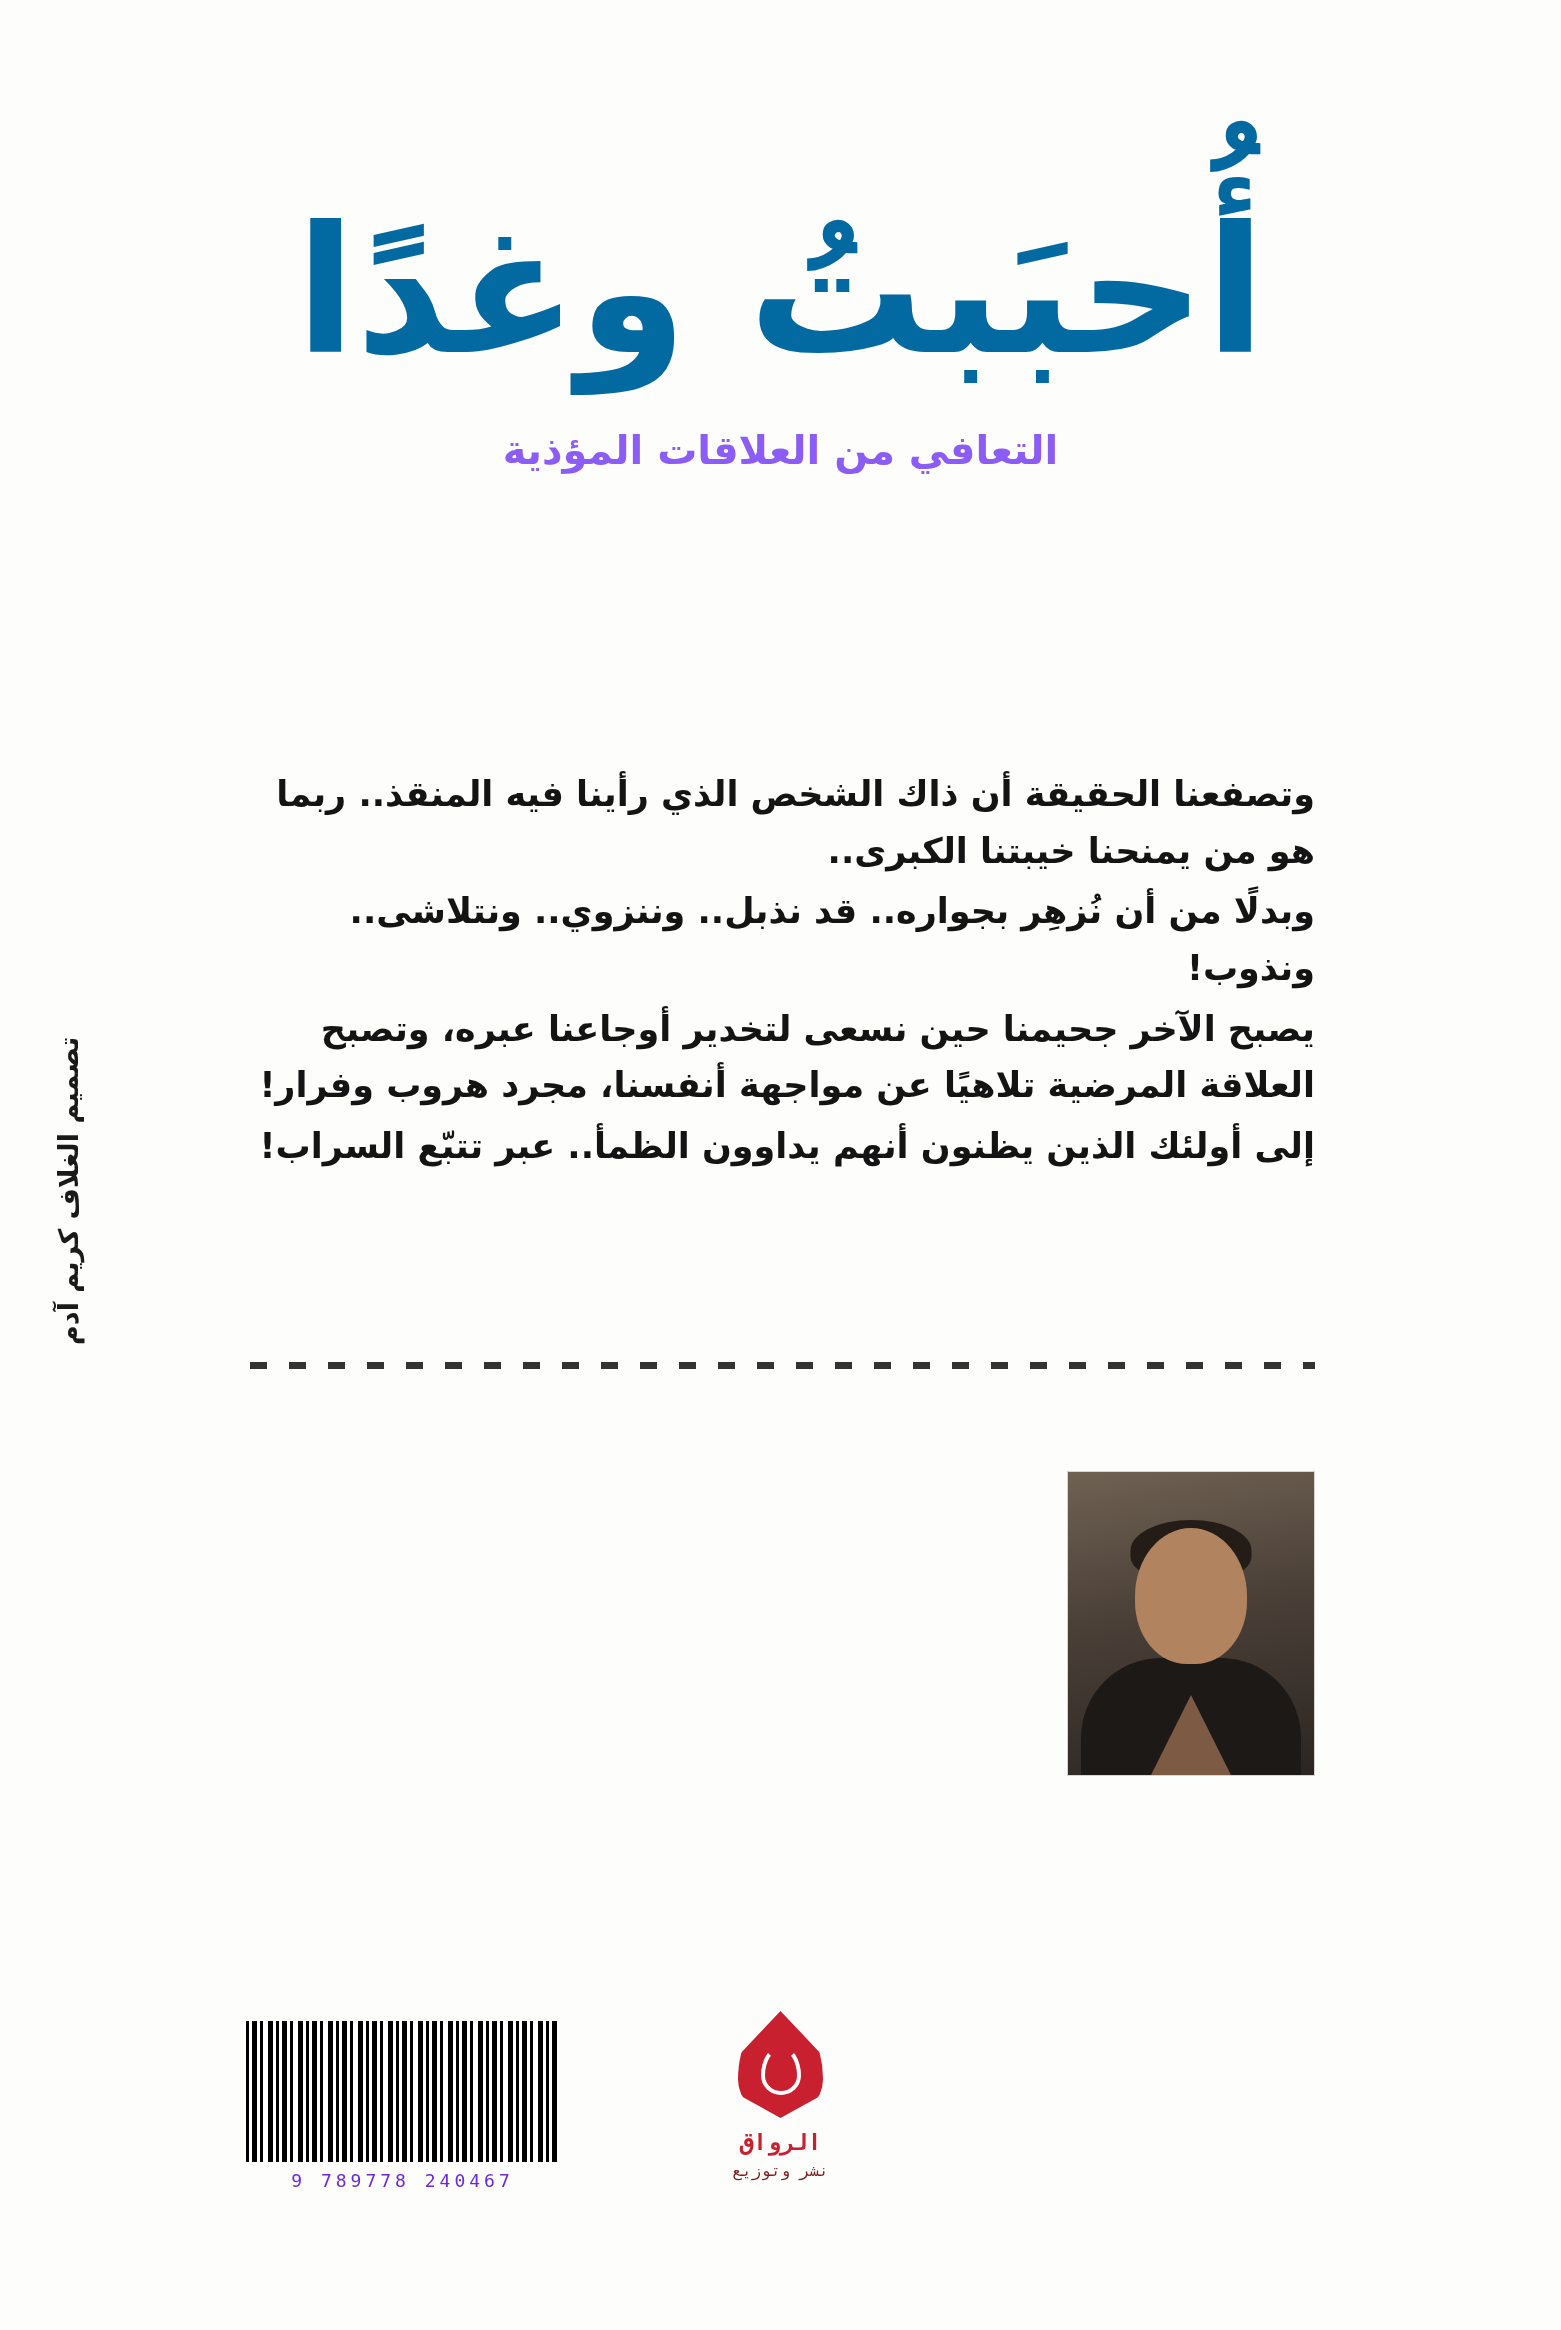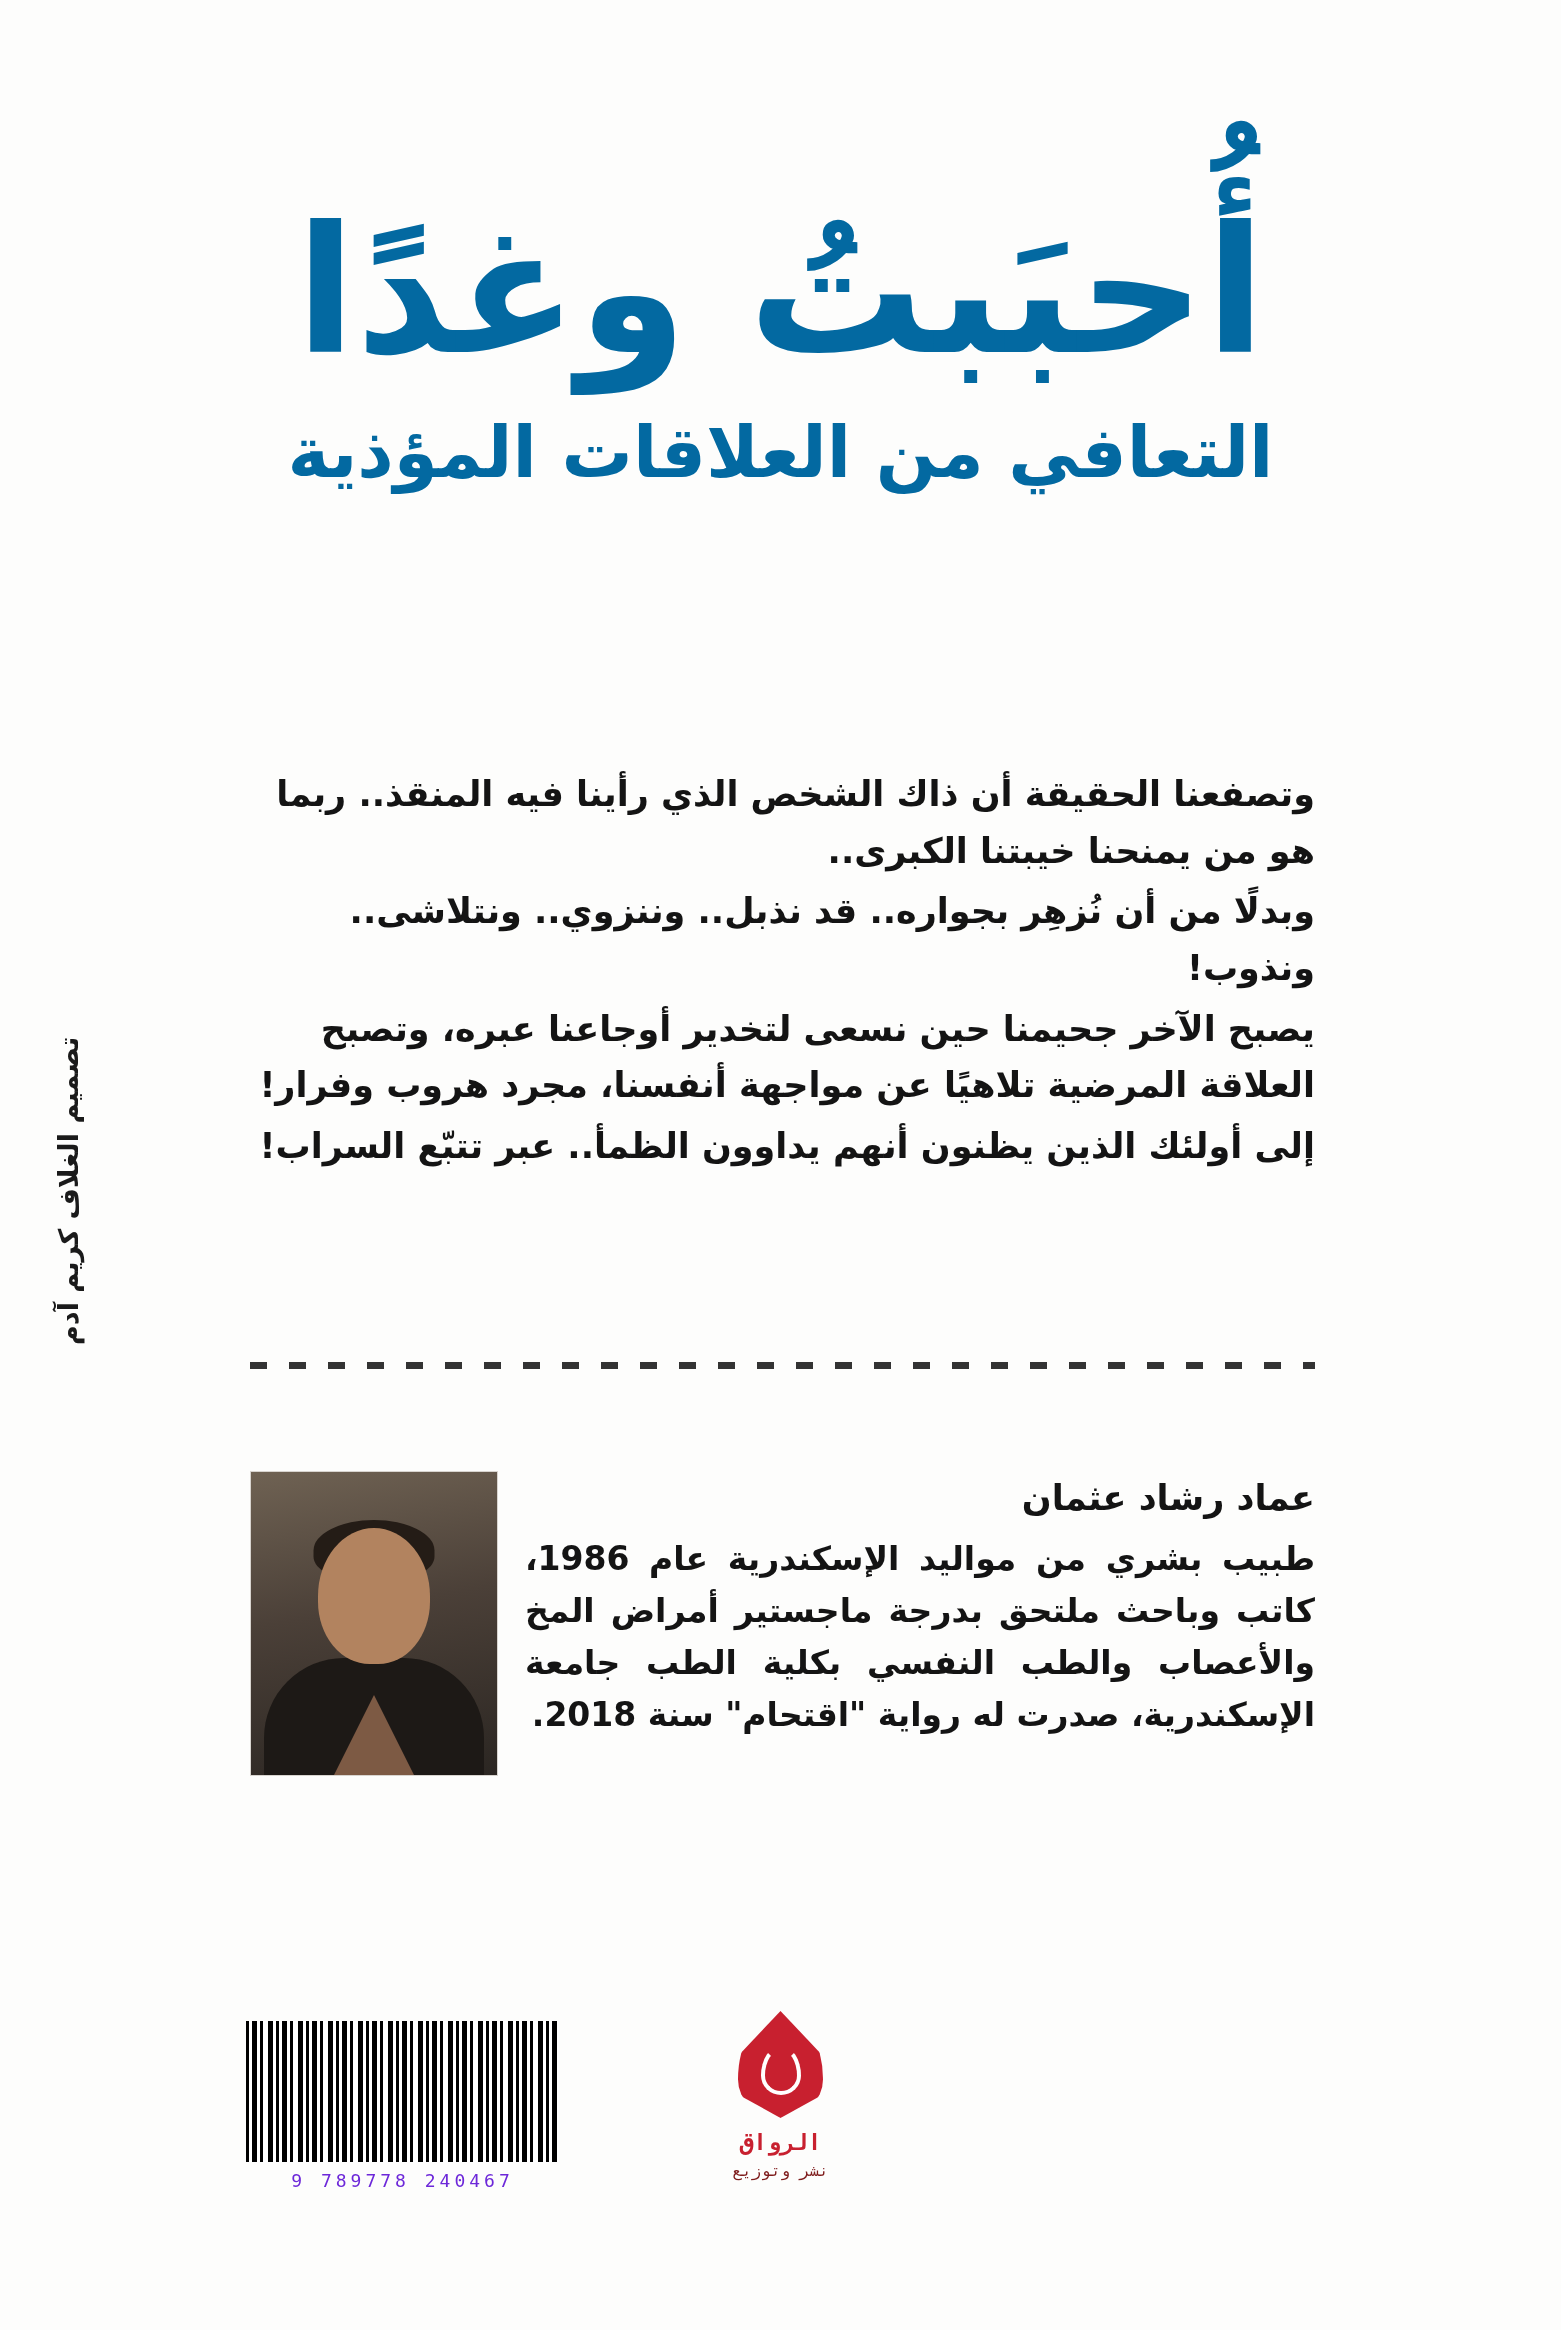--- a/index.html
+++ b/index.html
@@ -32,24 +32,24 @@
   }
   .book-title {
     font-size: 176px;
     line-height: 1.05;
     font-weight: bold;
     color: #0369a1;
     letter-spacing: -1.3px;
     direction: rtl;
   }
   .book-subtitle {
-    margin-top: 26px;
-    font-size: 71px;
-    font-weight: bold;
-    color: #0369a1;
+    margin-top: 42px;
+    font-size: 40px;
+    font-weight: bold;
+    color: #8b5cf6;
     direction: rtl;
   }
 
   
   .blurb {
     position: absolute;
     top: 766px;
     right: 246px;
     width: 1065px;
     direction: rtl;
@@ -260,24 +260,20 @@
   <div class="blurb">
     <p>وتصفعنا الحقيقة أن ذاك الشخص الذي رأينا فيه المنقذ.. ربما هو من يمنحنا خيبتنا الكبرى..</p>
     <p>وبدلًا من أن نُزهِر بجواره.. قد نذبل.. وننزوي.. ونتلاشى.. ونذوب!</p>
     <p>يصبح الآخر جحيمنا حين نسعى لتخدير أوجاعنا عبره، وتصبح العلاقة المرضية تلاهيًا عن مواجهة أنفسنا، مجرد هروب وفرار!</p>
     <p>إلى أولئك الذين يظنون أنهم يداوون الظمأ.. عبر تتبّع السراب!</p>
   </div>
 
   <div class="divider"></div>
 
   <div class="author-section">
-    <div class="author-text">
-      <span class="author-name">عماد رشاد عثمان</span>
-      <span class="author-bio">طبيب بشري من مواليد الإسكندرية عام 1986، كاتب وباحث ملتحق بدرجة ماجستير أمراض المخ والأعصاب والطب النفسي بكلية الطب جامعة الإسكندرية، صدرت له رواية "اقتحام" سنة 2018.</span>
-    </div>
     <div class="author-photo">
       <div class="photo-body"></div>
       <div class="photo-shirt"></div>
       <div class="photo-hair"></div>
       <div class="photo-face"></div>
     </div>
   </div>
 
   <div class="spine-credit">تصميم الغلاف كريم آدم</div>
 

